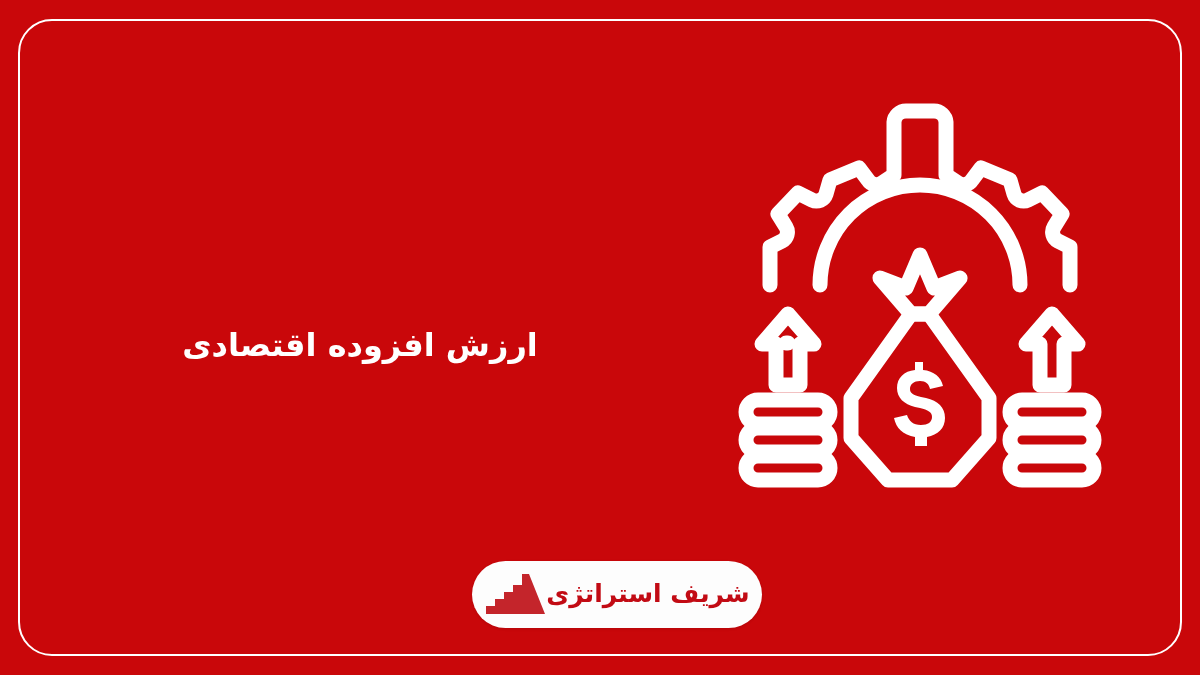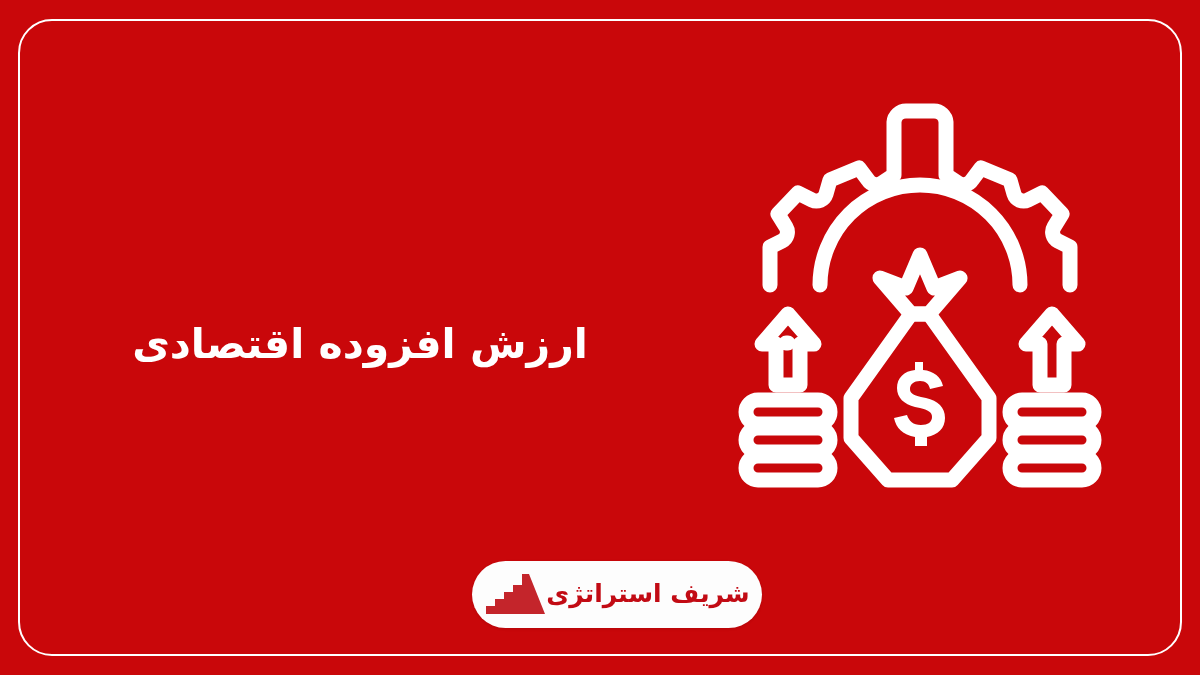--- a/index.html
+++ b/index.html
@@ -38,21 +38,21 @@
     top: 300px;
     width: 600px;
     height: 90px;
     display: flex;
     align-items: center;
     justify-content: center;
     direction: rtl;
   }
   .headline-text {
     color: #ffffff;
-    font-size: 41px;
+    font-size: 32px;
     font-weight: bold;
     letter-spacing: 0px;
     line-height: 1.4;
     white-space: nowrap;
     text-align: center;
   }
 
   
   .icon-wrap {
     position: absolute;

